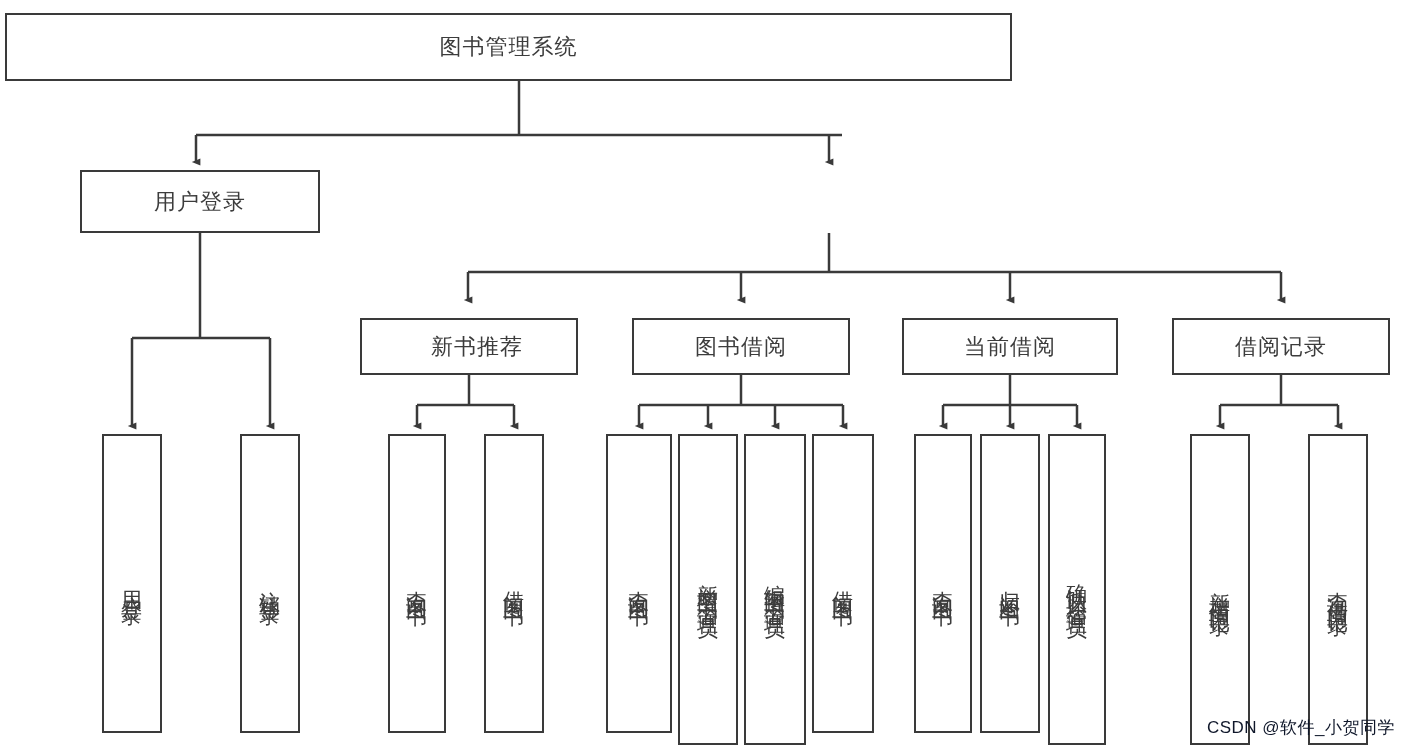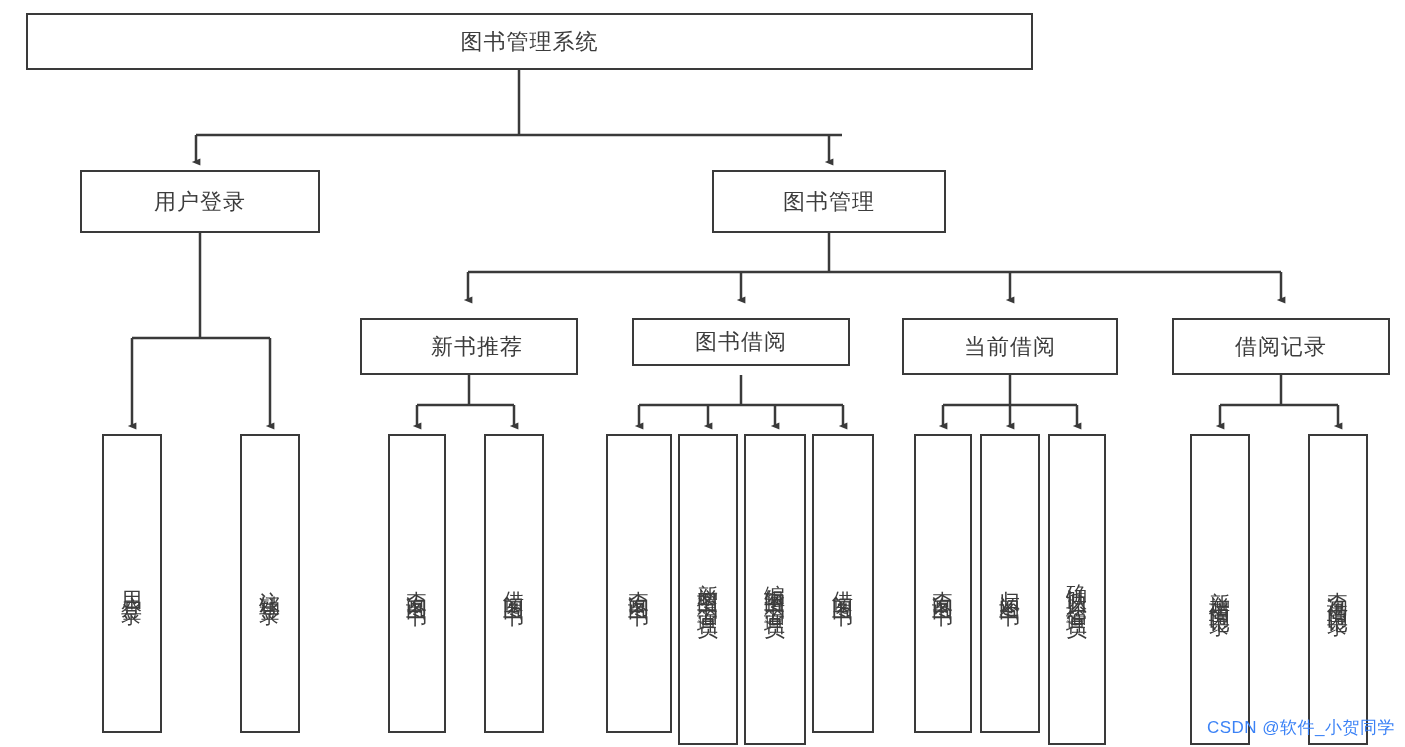--- a/index.html
+++ b/index.html
@@ -52,21 +52,21 @@
   }
   .node .hlabel {
     white-space: nowrap;
     display: block;
   }
   #watermark {
     position: absolute;
     right: 10px;
     bottom: 8px;
     font-size: 17px;
-    color: #3b82f6;
+    color: #0f172a;
     letter-spacing: 0.5px;
     white-space: nowrap;
   }
 </style>
 </head>
 <body>
 
 <div id="canvas">
 
   <svg class="links" viewBox="0 0 1405 747">
@@ -112,35 +112,32 @@
       <path d="M1010,405 L1010,426" marker-end="url(#arrow)"></path>
       <path d="M1077,405 L1077,426" marker-end="url(#arrow)"></path>
 
       <path d="M1281,375 L1281,405"></path>
       <path d="M1220,405 L1338,405"></path>
       <path d="M1220,405 L1220,426" marker-end="url(#arrow)"></path>
       <path d="M1338,405 L1338,426" marker-end="url(#arrow)"></path>
     </g>
   </svg>
 
-  <div class="node h" style="left:26px; top:13px; width:1007px; height:57px;">
+  <div class="node h" style="left:5px; top:13px; width:1007px; height:68px;">
     <span class="hlabel">图书管理系统</span>
   </div>
 
   <div class="node h" style="left:80px; top:170px; width:240px; height:63px;">
     <span class="hlabel">用户登录</span>
   </div>
-  <div class="node h" style="left:712px; top:170px; width:234px; height:63px;">
-    <span class="hlabel">图书管理</span>
-  </div>
 
   <div class="node h" style="left:360px; top:318px; width:218px; height:57px;padding-left:16px;">
     <span class="hlabel">新书推荐</span>
   </div>
-  <div class="node h" style="left:632px; top:318px; width:218px; height:48px;">
+  <div class="node h" style="left:632px; top:318px; width:218px; height:57px;">
     <span class="hlabel">图书借阅</span>
   </div>
   <div class="node h" style="left:1172px; top:318px; width:218px; height:57px;">
     <span class="hlabel">借阅记录</span>
   </div>
   <div class="node h" style="left:902px; top:318px; width:216px; height:57px;">
     <span class="hlabel">当前借阅</span>
   </div>
 
   <div class="node v" style="left:102px; top:434px; width:60px; height:299px;">

